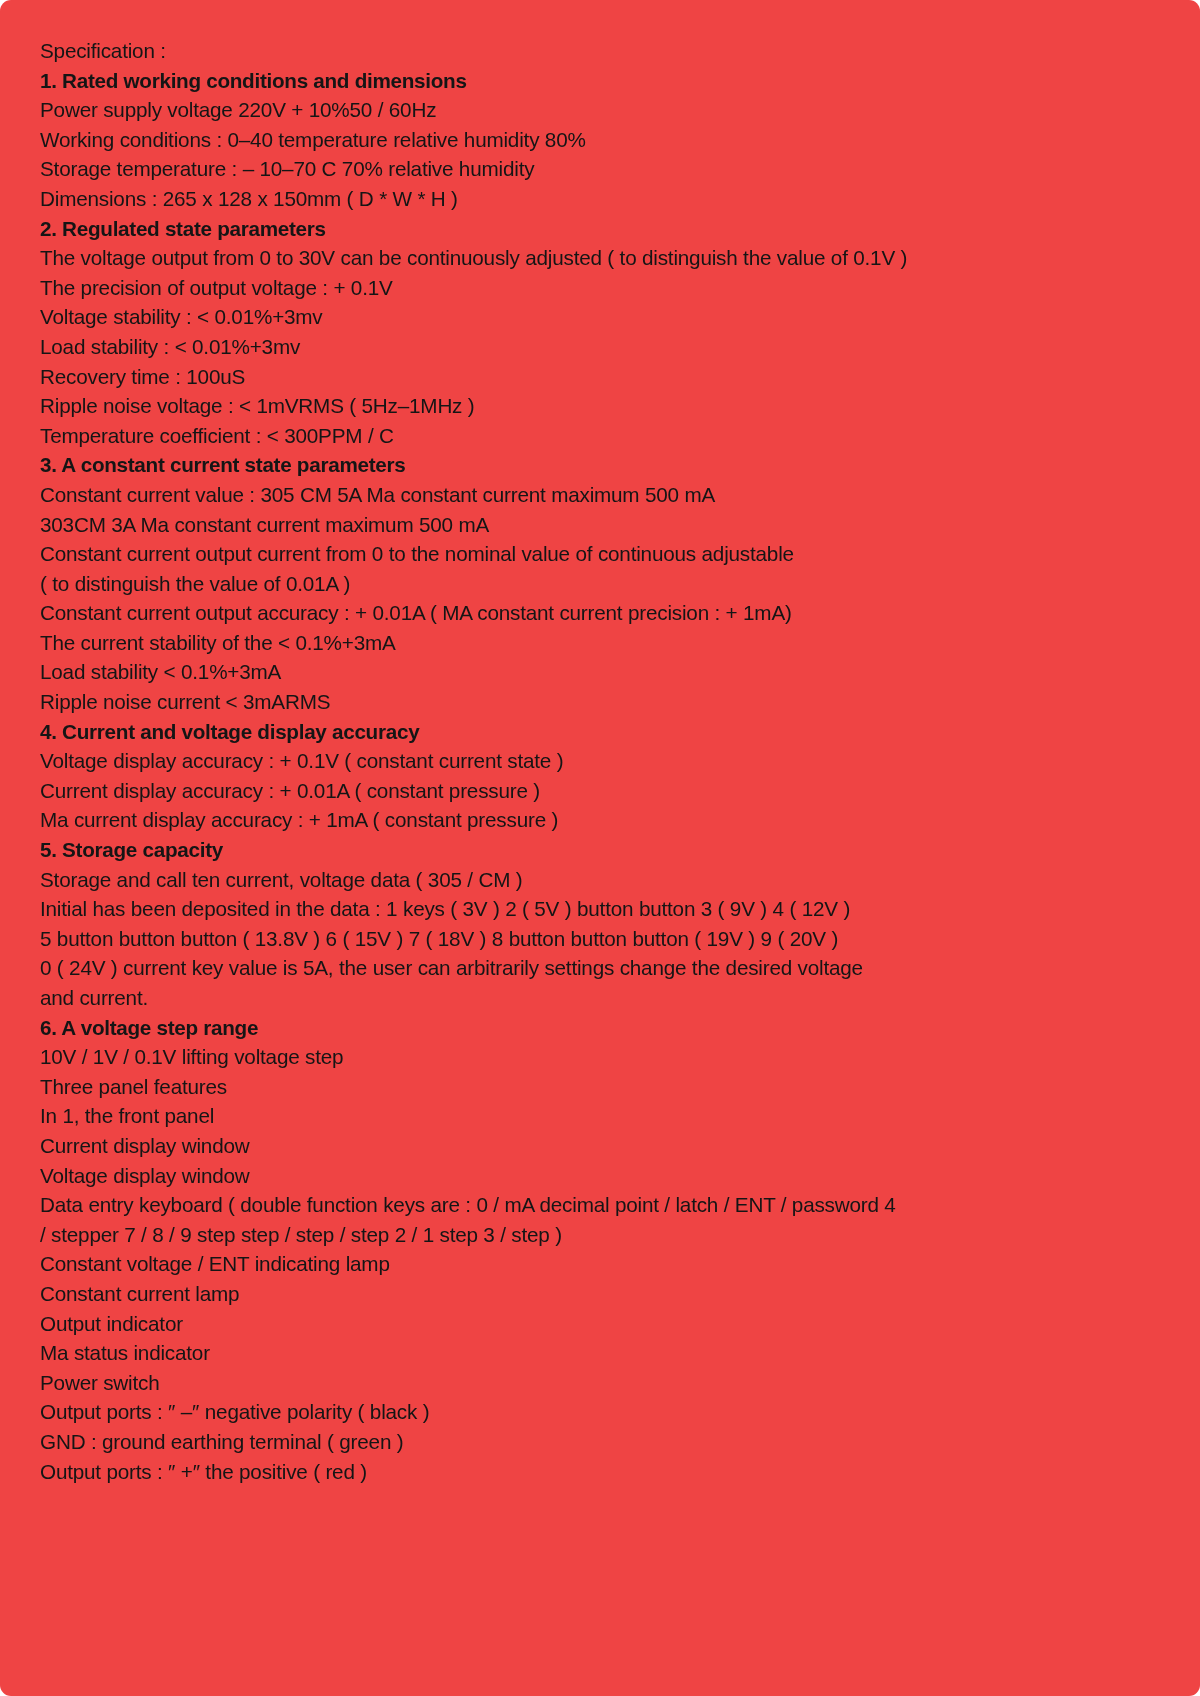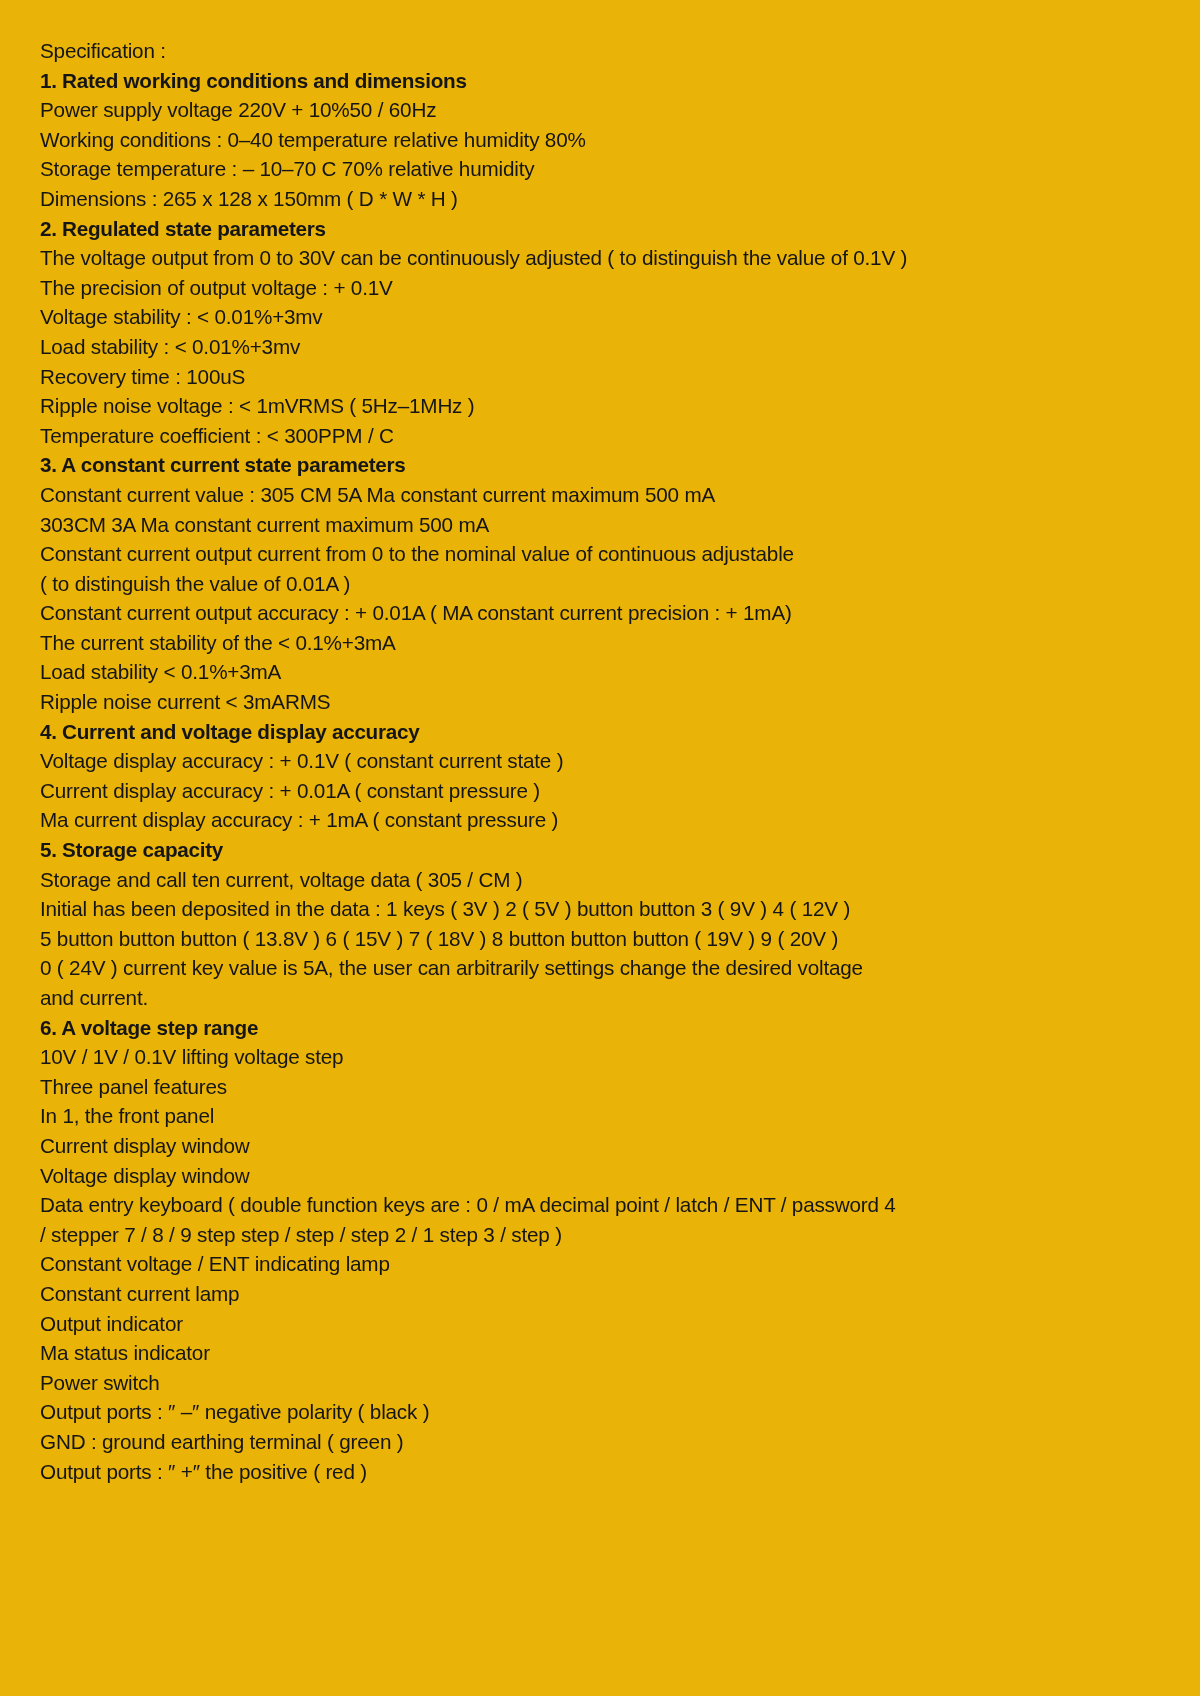--- a/index.html
+++ b/index.html
@@ -10,21 +10,22 @@
   body {
     width: 1200px;
     height: 1696px;
     position: relative;
     overflow: hidden;
     font-family: "Liberation Sans", "DejaVu Sans", sans-serif;
   }
   .page {
     position: absolute;
     inset: 0;
-    background: #eab308;
+    background: #ef4444;
+    border-radius: 11px;
   }
   .doc {
     padding: 36px 30px 0 40px;
     color: #151515;
   }
   .line {
     font-size: 21px;
     line-height: 29.6px;
     letter-spacing: -0.2px;
     white-space: pre-wrap;

